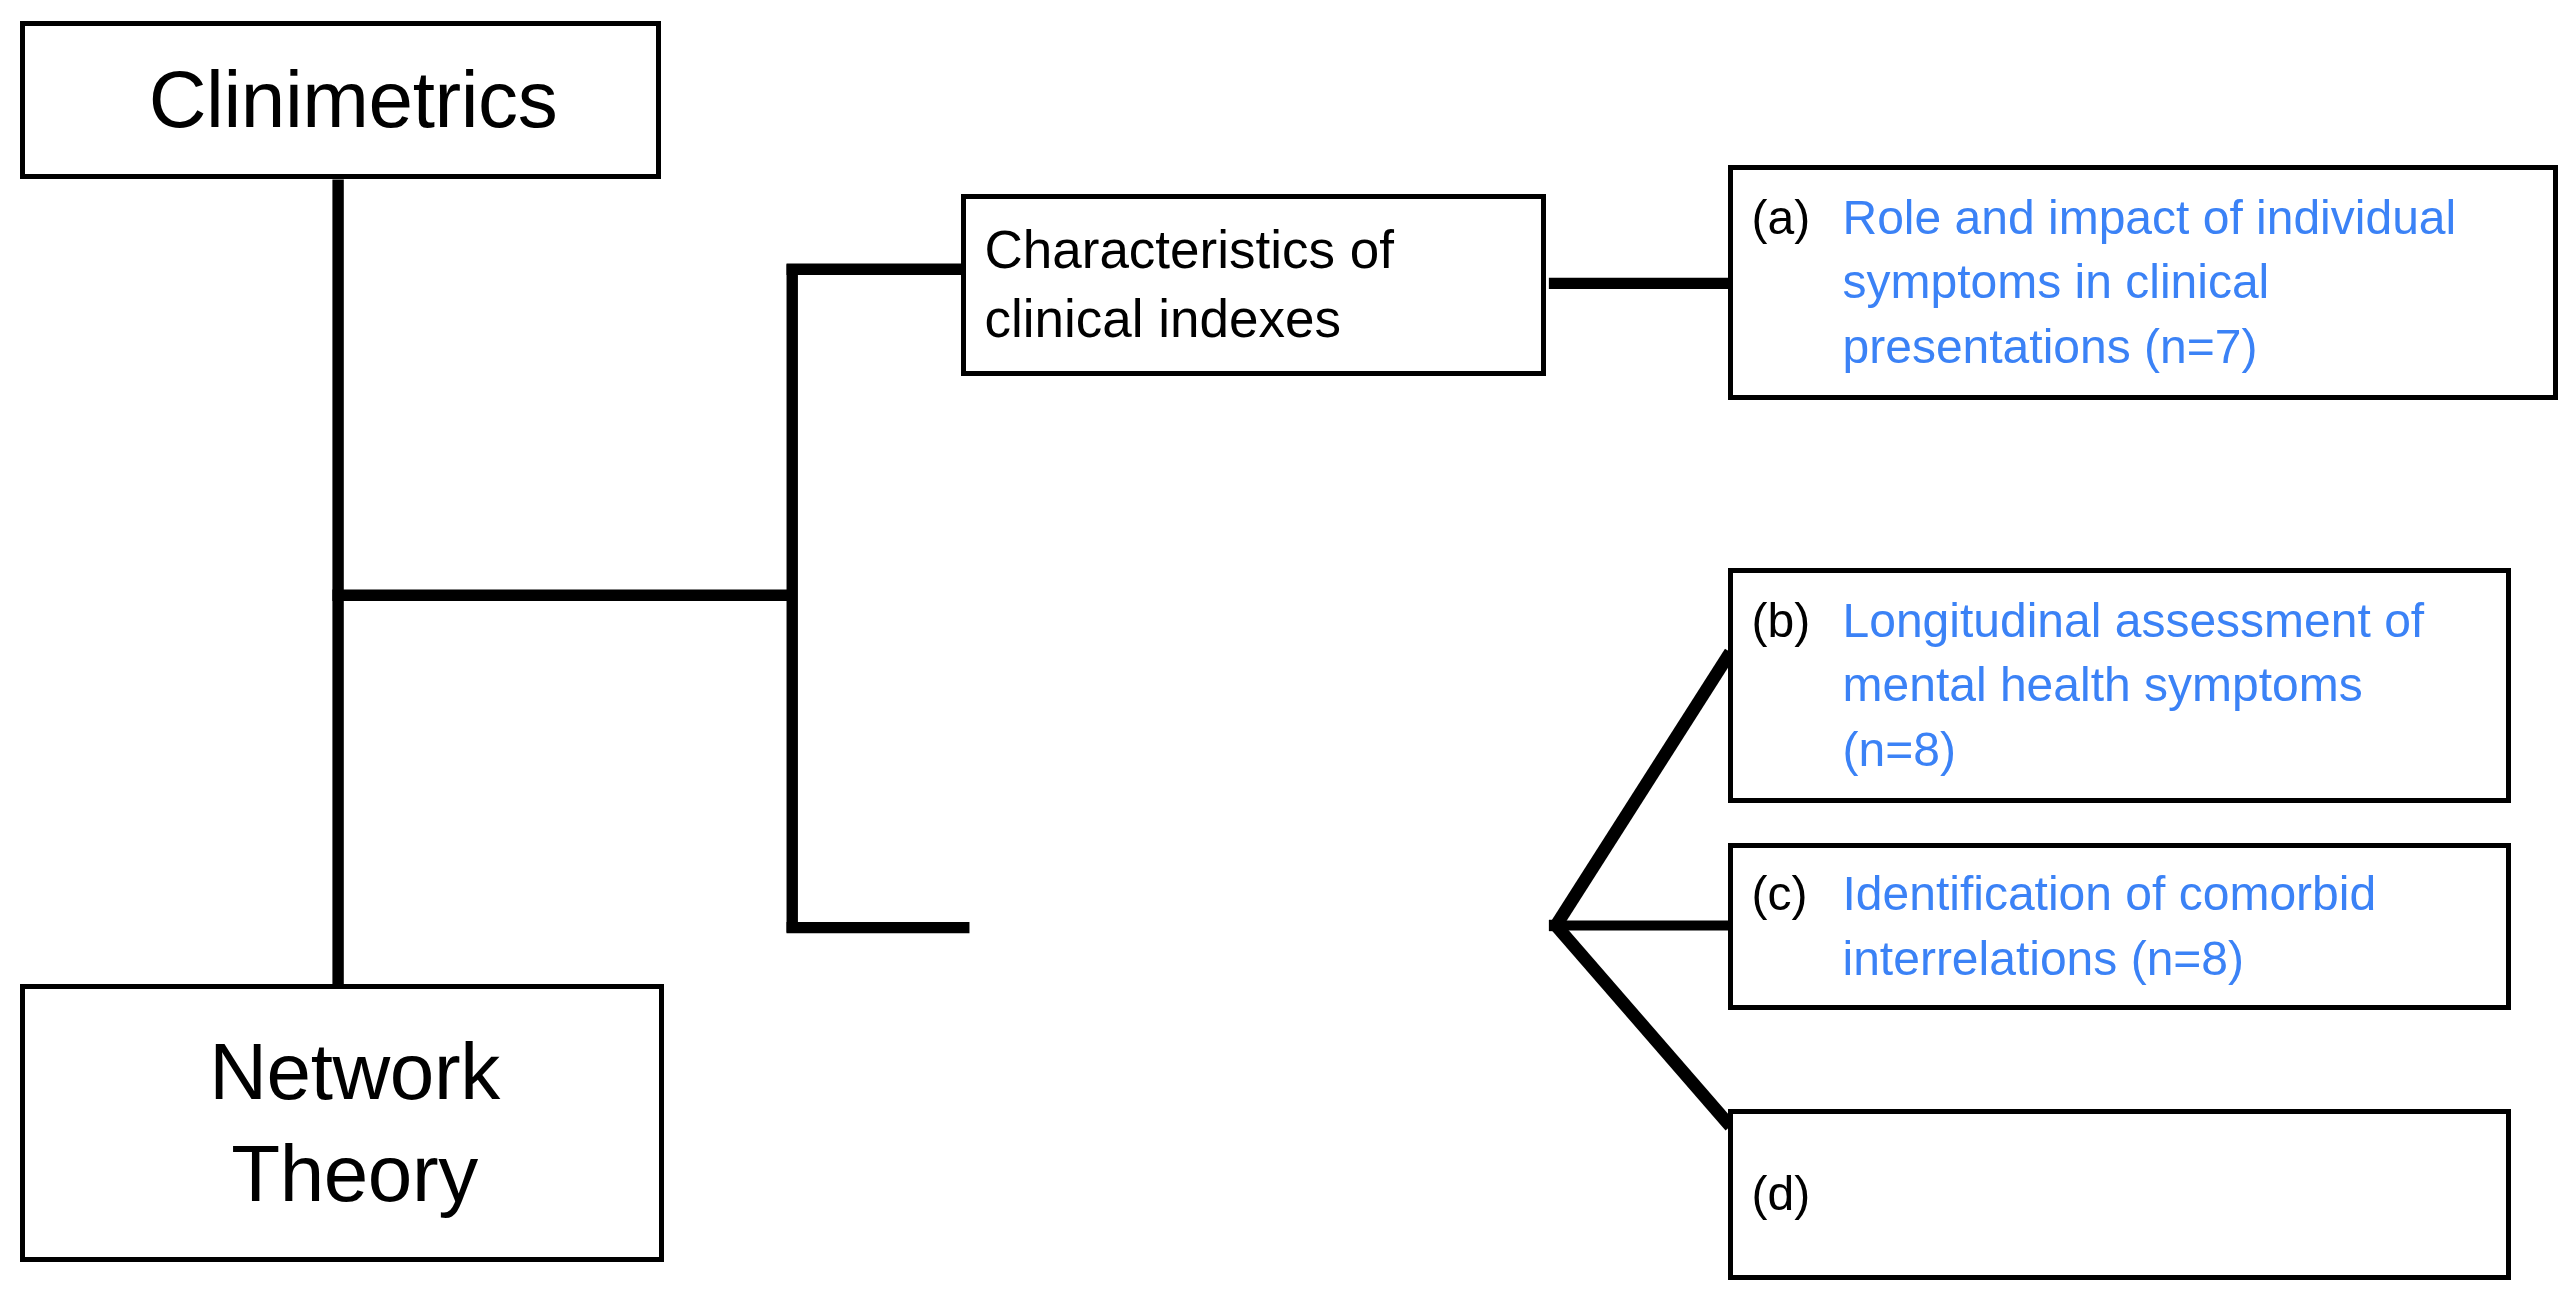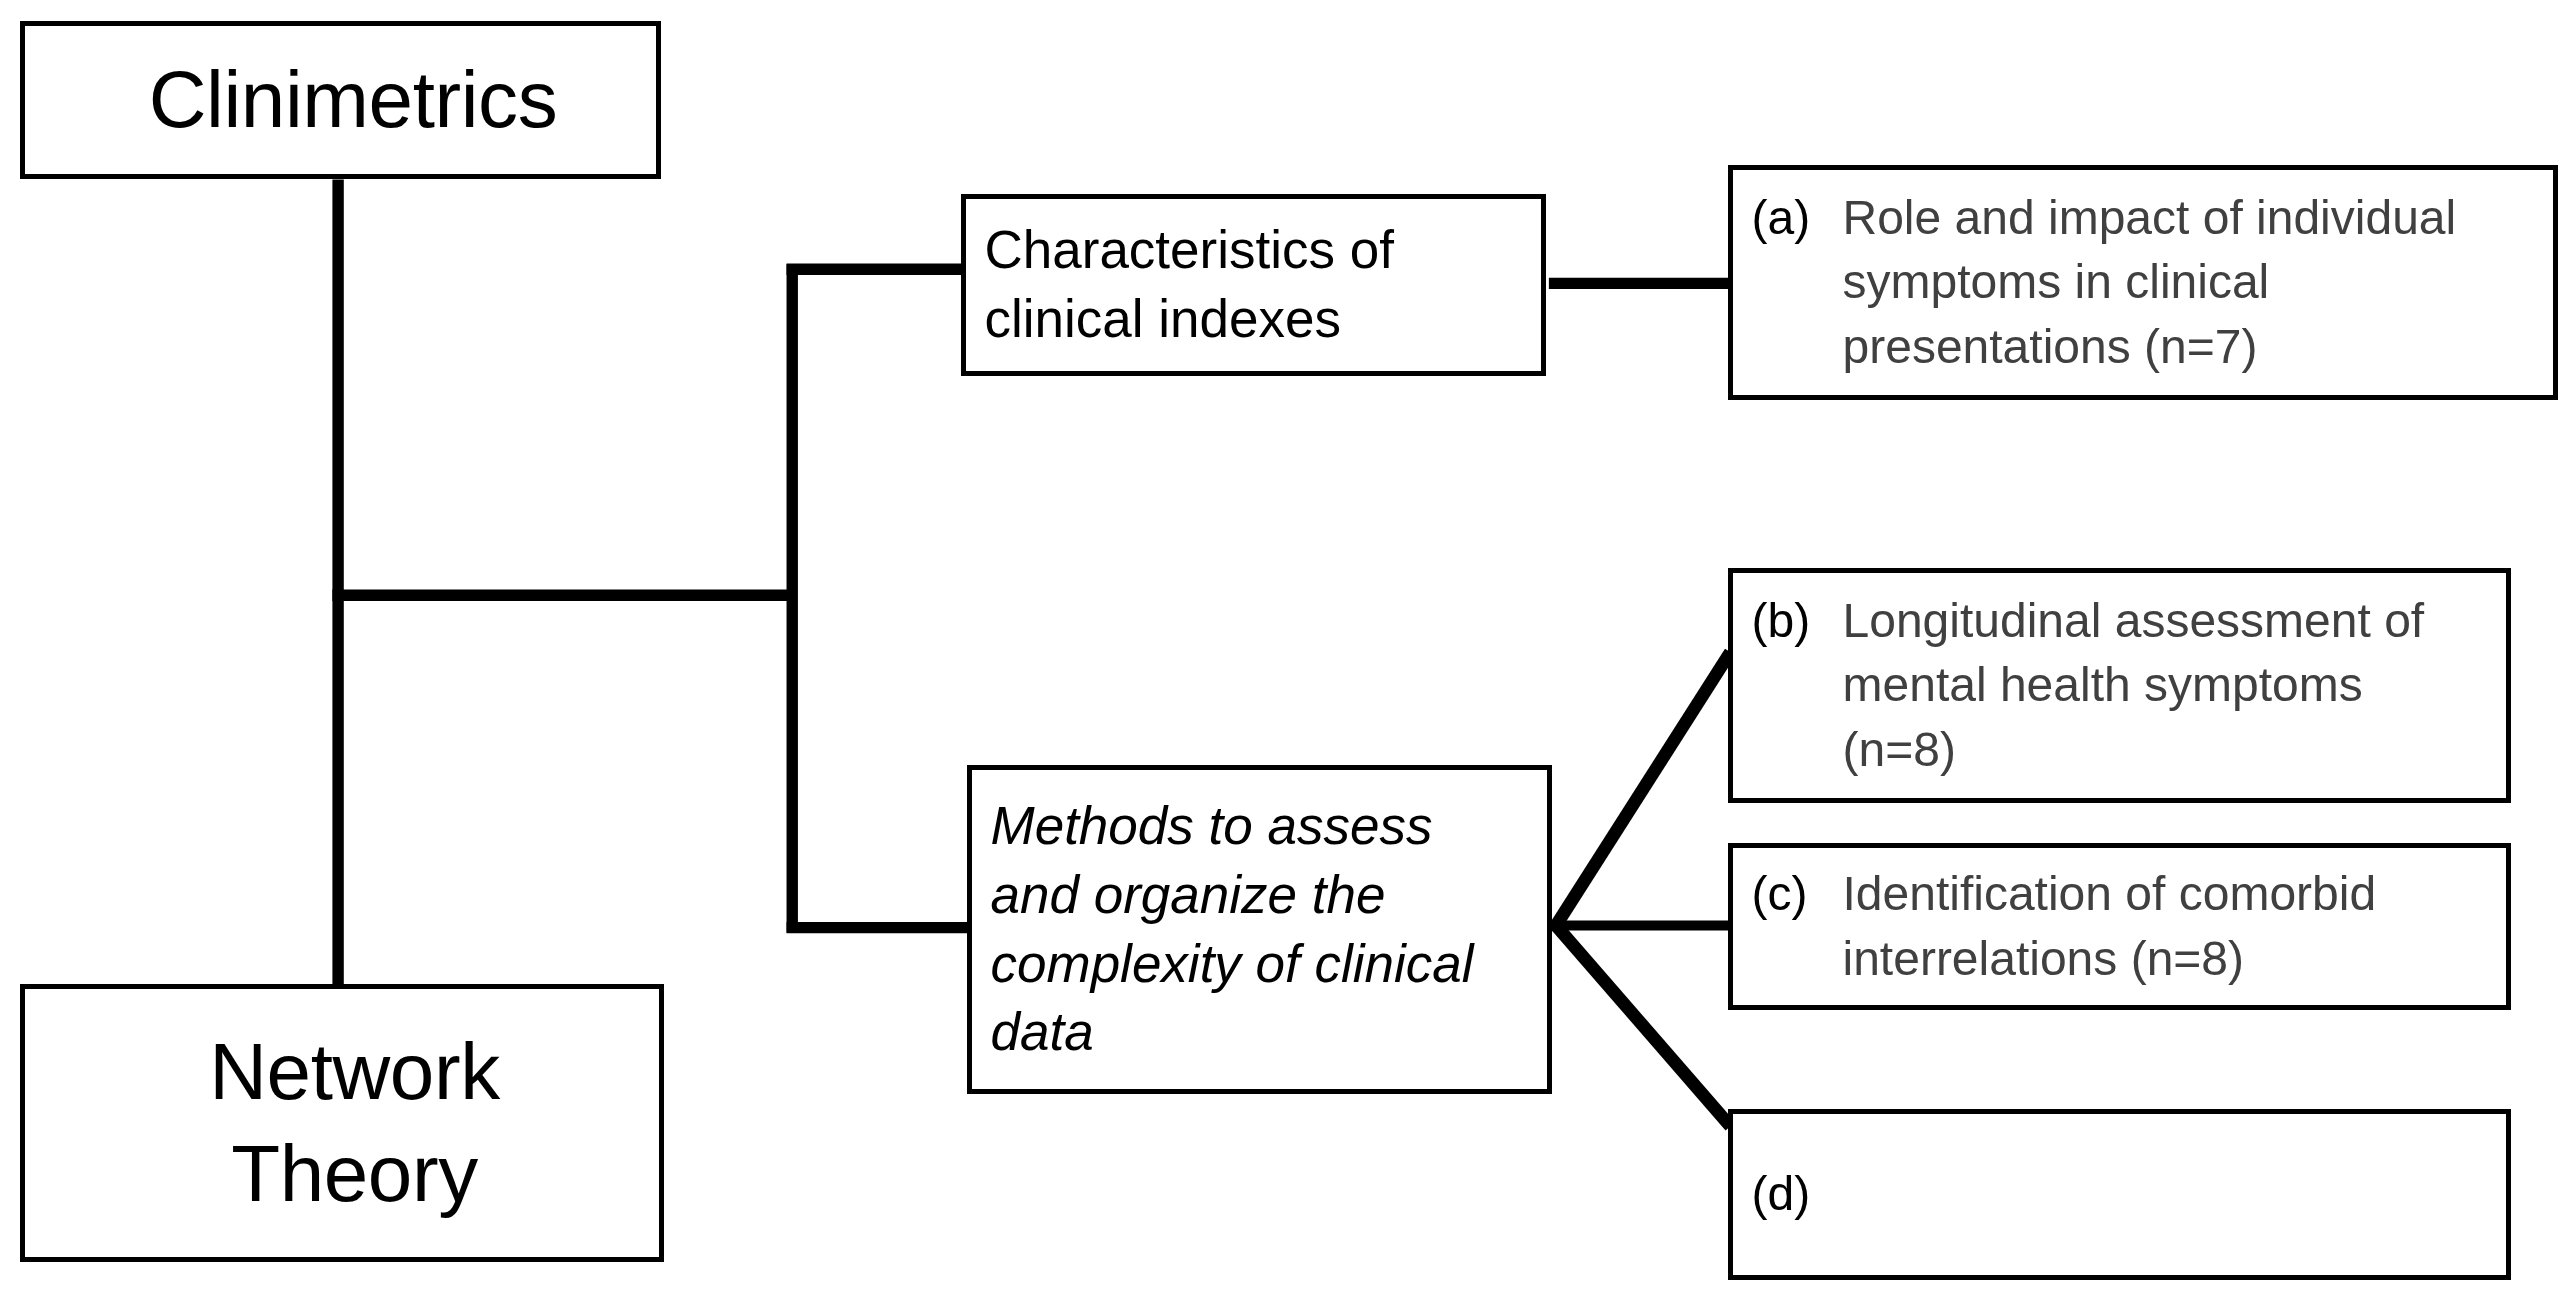--- a/index.html
+++ b/index.html
@@ -72,21 +72,21 @@
     flex: 0 0 auto;
     width: 91px;
     font-size: 48px;
     line-height: 1.34;
     color: #000000;
   }
   .leaf .body {
     flex: 1 1 auto;
     font-size: 48px;
     line-height: 1.34;
-    color: #404040;
+    color: #3b82f6;
     white-space: pre-line;
   }
 
   
   #node-clinimetrics   { left: 20px;   top: 21.4px;   width: 641px;  height: 158px; }
   #node-network        { left: 20px;   top: 984px; width: 644px;  height: 278px; }
   #node-characteristics{ left: 961px; top: 194px;  width: 585px;  height: 182px; }
   #node-methods        { left: 967px; top: 765px; width: 585px;  height: 329px; }
   #node-a              { left: 1728px; top: 165px;  width: 830px; height: 235px; }
   #node-b              { left: 1728px; top: 568px;  width: 783px; height: 235px; }
@@ -130,26 +130,20 @@
   <div class="node root" id="node-network">
     <span class="txt">Network
 Theory</span>
   </div>
 
   <div class="node mid" id="node-characteristics">
     <span class="txt">Characteristics of
 clinical indexes</span>
   </div>
 
-  <div class="node mid italic" id="node-methods">
-    <span class="txt">Methods to assess
-and organize the
-complexity of clinical
-data</span>
-  </div>
 
   <div class="node leaf" id="node-a">
     <div class="row">
       <span class="marker">(a)</span>
       <span class="body">Role and impact of individual
 symptoms in clinical
 presentations (n=7)</span>
     </div>
   </div>
 

